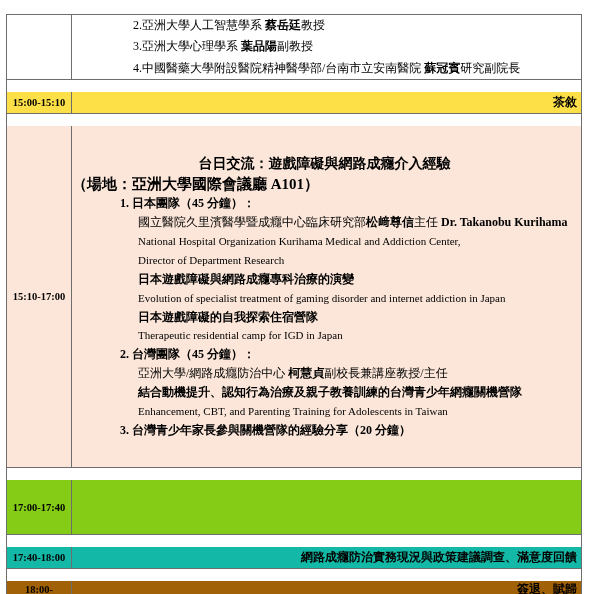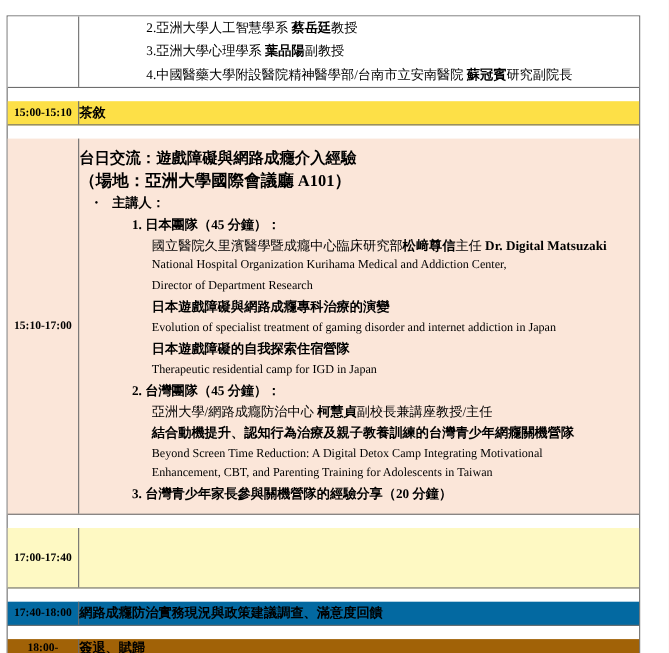--- a/index.html
+++ b/index.html
@@ -20,22 +20,22 @@
     display:flex;align-items:center;justify-content:center;
     font-weight:bold;font-size:10.5px;letter-spacing:0px;text-align:center;
   }
   .content-cell{
     flex:1;display:flex;flex-direction:column;justify-content:center;
     padding:2px 4px 2px 0;min-width:0;
   }
   .line{font-size:12px;line-height:18.9px;white-space:nowrap;}
   .b{font-weight:bold;}
   .blt{display:inline-block;width:16px;font-size:10px;vertical-align:1px;}
-  .center{text-align:left;font-weight:bold;}
-  .title1{font-weight:bold;font-size:14px;line-height:21px;}
+  .center{text-align:right;font-weight:bold;}
+  .title1{text-align:center;font-weight:bold;font-size:14px;line-height:21px;}
   .title2{font-weight:bold;font-size:15px;line-height:20px;}
   .speaker{padding-left:61px;line-height:21.5px;}
   .session{padding-left:23px;font-weight:bold;font-size:13.5px;line-height:22px;}
   .bullet{padding-left:14px;}
   .num{padding-left:48px;font-weight:bold;}
   .body{padding-left:66px;}
   .en{padding-left:66px;font-size:11px;}
 </style>
 </head>
 <body>
@@ -53,41 +53,39 @@
       <div class="time-cell">15:00-15:10</div>
       <div class="content-cell">
         <div class="line center"><span class="">茶敘</span></div>
       </div>
     </div>
     <div class="row" style="height: 341px; background: rgb(251, 230, 217);">
       <div class="time-cell">15:10-17:00</div>
       <div class="content-cell">
         <div class="line title1"><span class="">台日交流：遊戲障礙與網路成癮介入經驗</span></div>
         <div class="line title2"><span class="">（場地：亞洲大學國際會議廳 A101）</span></div>
-        <div class="line bullet"><span class="blt">•</span><span class="b">主講人：</span></div>
         <div class="line num"><span class="">1. 日本團隊（45 分鐘）：</span></div>
-        <div class="line body"><span class="">國立醫院久里濱醫學暨成癮中心臨床研究部</span><span class="b">松﨑尊信</span><span class="">主任 </span><span class="b">Dr. Digital Matsuzaki</span></div>
+        <div class="line body"><span class="">國立醫院久里濱醫學暨成癮中心臨床研究部</span><span class="b">松﨑尊信</span><span class="">主任 </span><span class="b">Dr. Takanobu Kurihama</span></div>
         <div class="line en"><span class="">National Hospital Organization Kurihama Medical and Addiction Center,</span></div>
         <div class="line en"><span class="">Director of Department Research</span></div>
         <div class="line body"><span class="b">日本遊戲障礙與網路成癮專科治療的演變</span></div>
         <div class="line en"><span class="">Evolution of specialist treatment of gaming disorder and internet addiction in Japan</span></div>
         <div class="line body"><span class="b">日本遊戲障礙的自我探索住宿營隊</span></div>
         <div class="line en"><span class="">Therapeutic residential camp for IGD in Japan</span></div>
         <div class="line num"><span class="">2. 台灣團隊（45 分鐘）：</span></div>
         <div class="line body"><span class="">亞洲大學/網路成癮防治中心 </span><span class="b">柯慧貞</span><span class="">副校長兼講座教授/主任</span></div>
         <div class="line body"><span class="b">結合動機提升、認知行為治療及親子教養訓練的台灣青少年網癮關機營隊</span></div>
-        <div class="line en"><span class="">Beyond Screen Time Reduction: A Digital Detox Camp Integrating Motivational</span></div>
         <div class="line en"><span class="">Enhancement, CBT, and Parenting Training for Adolescents in Taiwan</span></div>
         <div class="line num"><span class="">3. 台灣青少年家長參與關機營隊的經驗分享（20 分鐘）</span></div>
       </div>
     </div>
-    <div class="row" style="height: 54px; background: #fef9c3;">
+    <div class="row" style="height: 54px; background: #84cc16;">
       <div class="time-cell">17:00-17:40</div>
     </div>
-    <div class="row" style="height: 21px; background: #0369a1;">
+    <div class="row" style="height: 21px; background: #14b8a6;">
       <div class="time-cell">17:40-18:00</div>
       <div class="content-cell">
         <div class="line center"><span class="">網路成癮防治實務現況與政策建議調查、滿意度回饋</span></div>
       </div>
     </div>
     <div class="row" style="height: 16px; background: #a16207;">
       <div class="time-cell">18:00-</div>
       <div class="content-cell">
         <div class="line center"><span class="">簽退、賦歸</span></div>
       </div>

